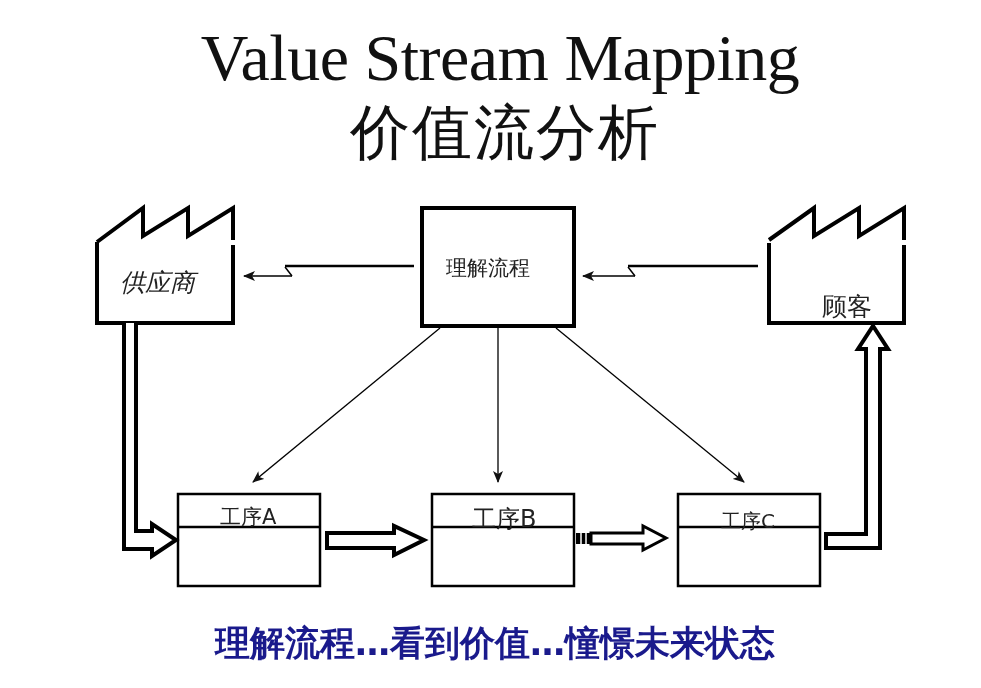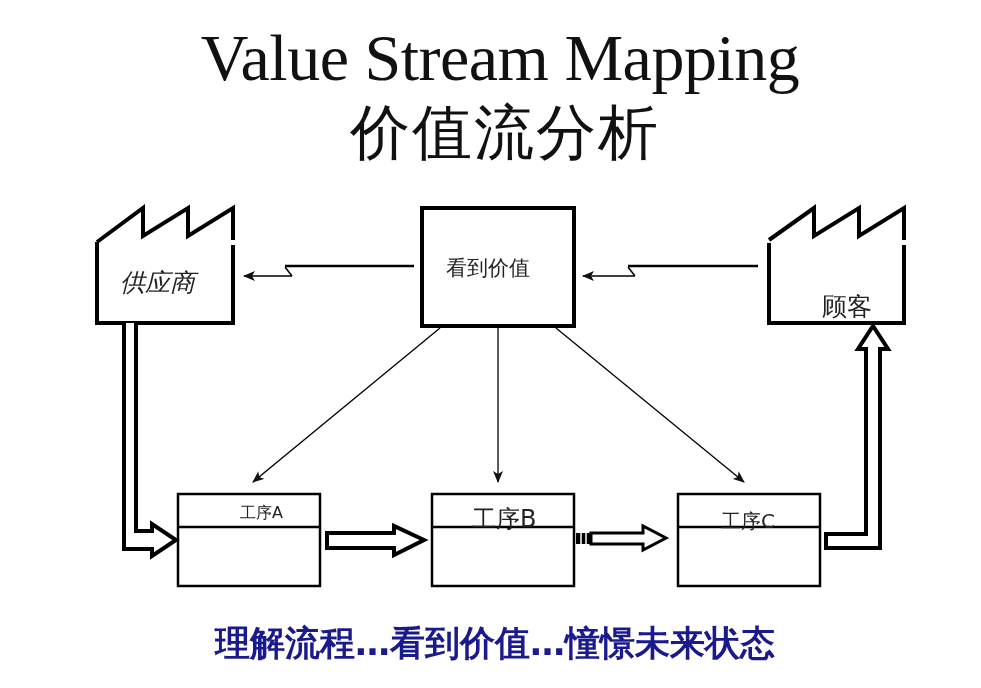--- a/index.html
+++ b/index.html
@@ -87,19 +87,19 @@
     <rect x="576" y="533" width="15" height="11" fill="#000"></rect>
     <line x1="581" y1="533" x2="581" y2="544" stroke="#fff" stroke-width="1.5"></line>
     <line x1="586" y1="533" x2="586" y2="544" stroke="#fff" stroke-width="1.5"></line>
     <path d="M591,533 L643,533 L643,526 L666,538 L643,550 L643,544 L591,544 Z" fill="#fff" stroke="#000" stroke-width="3" stroke-linejoin="miter"></path>
   </g>
 
   <path d="M826,534 L866,534 L866,349 L858,349 L873,326 L888,349 L880,349 L880,548 L826,548 Z" fill="#fff" stroke="#000" stroke-width="4" stroke-linejoin="miter"></path>
 </svg>
 
 <div class="lbl" style="left:120px; top:266px; font-size:25px;font-style:italic;">供应商</div>
-<div class="lbl" style="left:446px; top:254px; font-size:21px;">看到价值</div>
+<div class="lbl" style="left:446px; top:254px; font-size:21px;">理解流程</div>
 <div class="lbl" style="left:822px; top:269px; font-size:25px;margin-top:21px;">顾客</div>
-<div class="lbl" style="left:220px; top:503px; font-size:16px;margin-left:20px;">工序A</div>
+<div class="lbl" style="left:220px; top:503px; font-size:21px;">工序A</div>
 <div class="lbl" style="left:472px; top:503px; font-size:24px;">工序B</div>
 <div class="lbl" style="left:721px; top:508px; font-size:20px;">工序C</div>
 
 <div class="footer">理解流程…看到价值…憧憬未来状态</div>
 
 </body></html>

